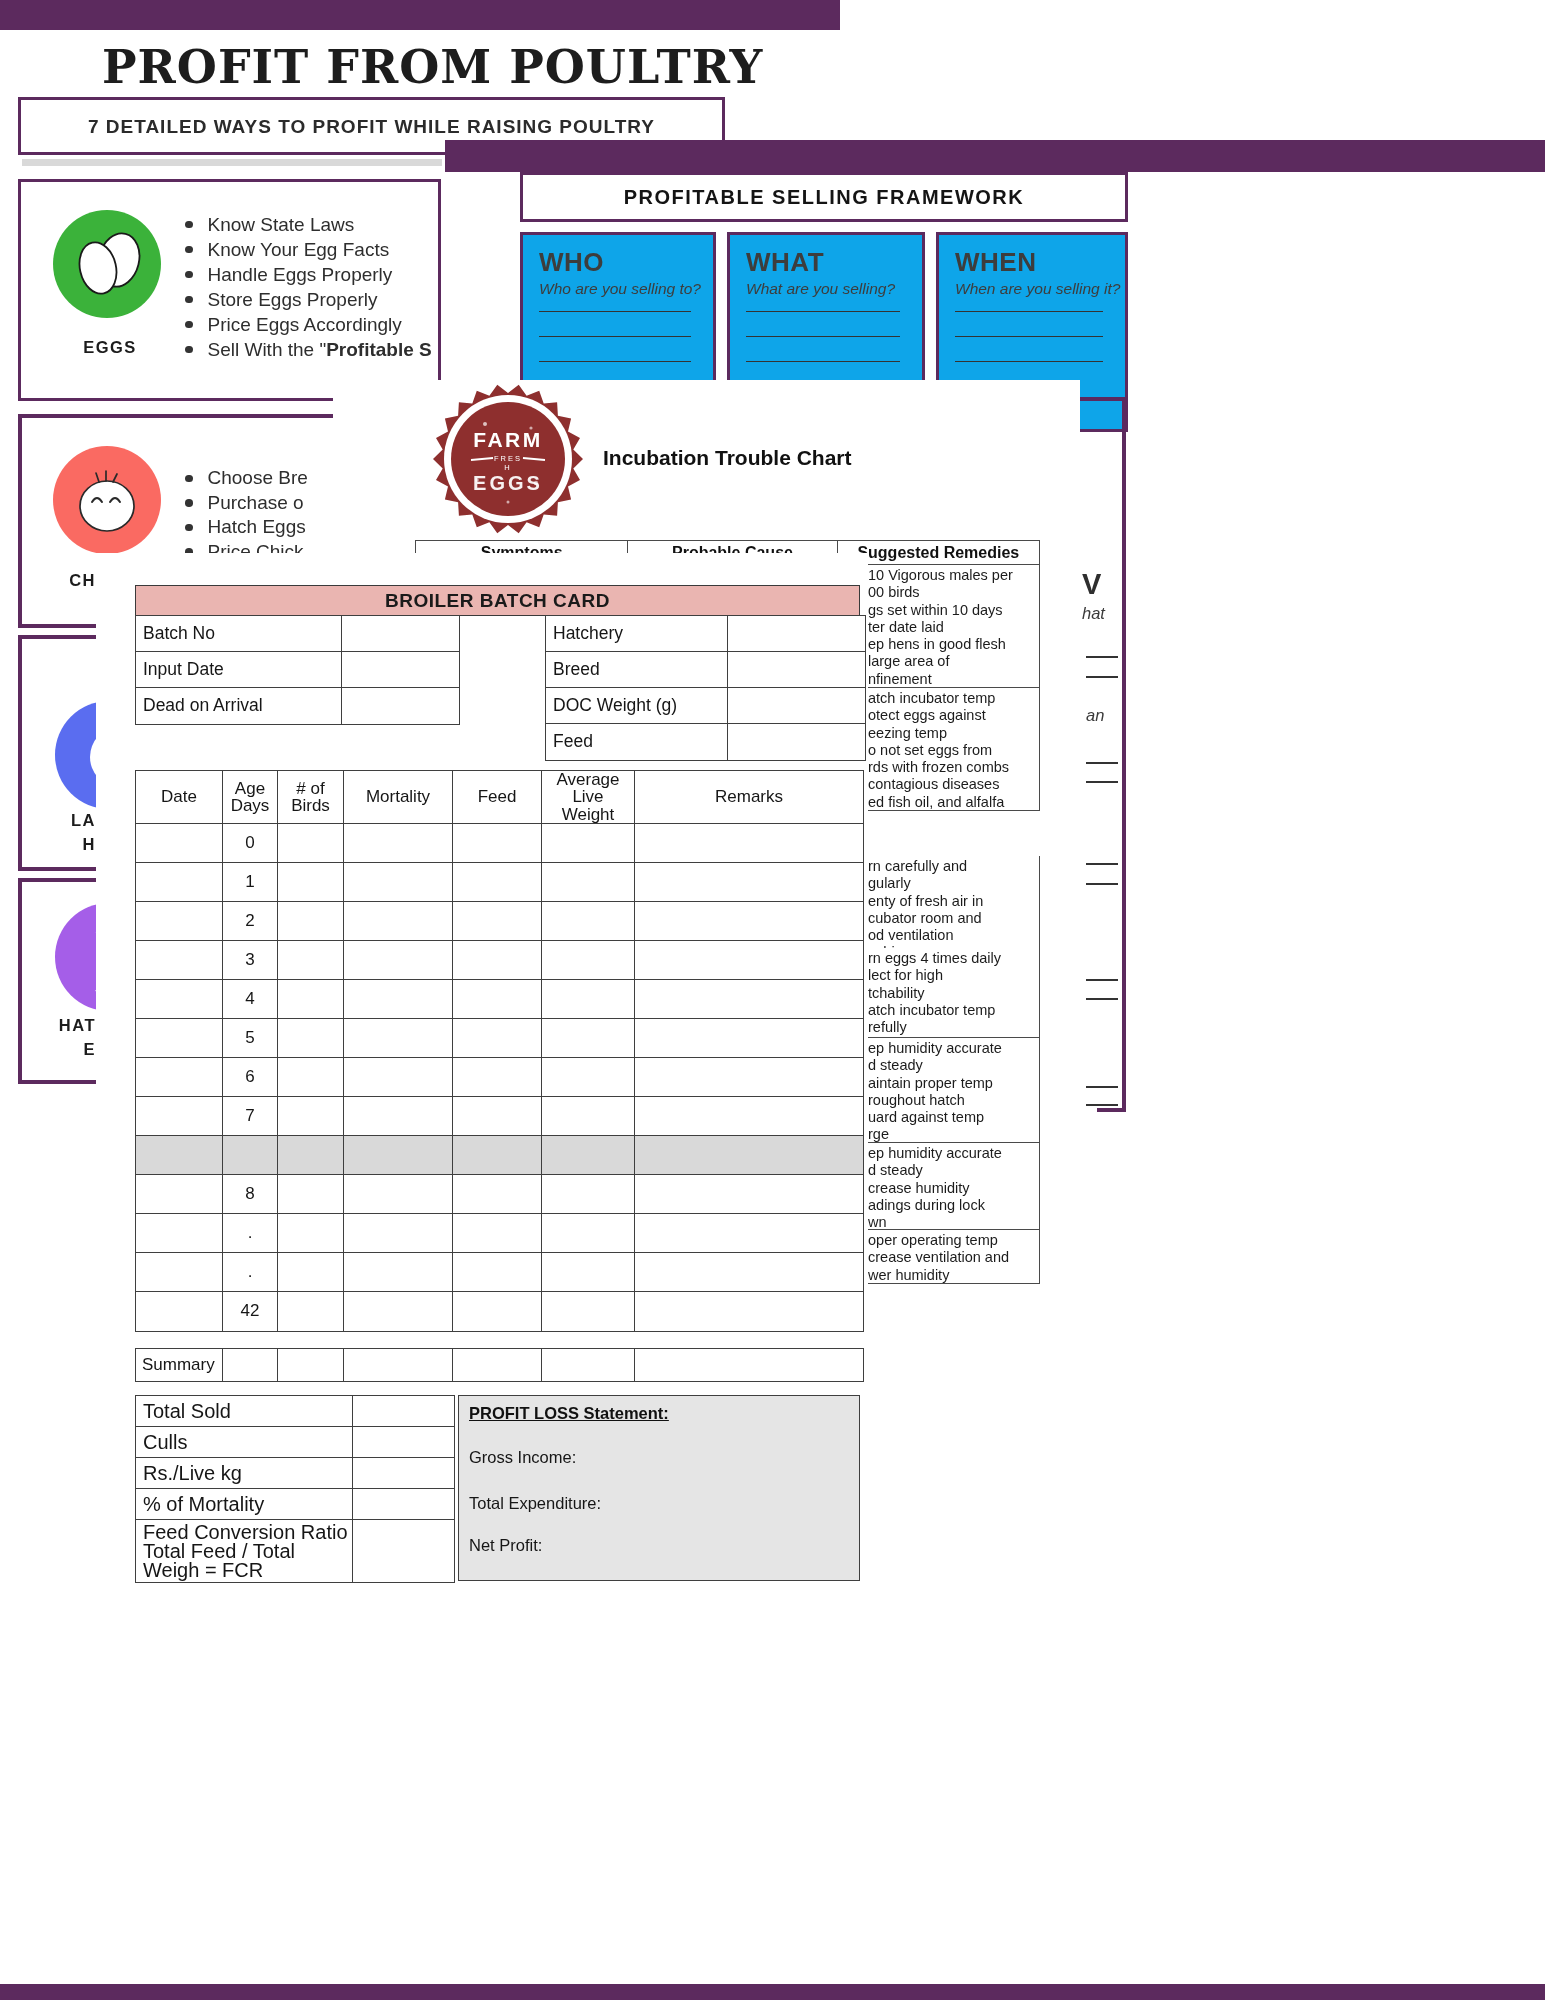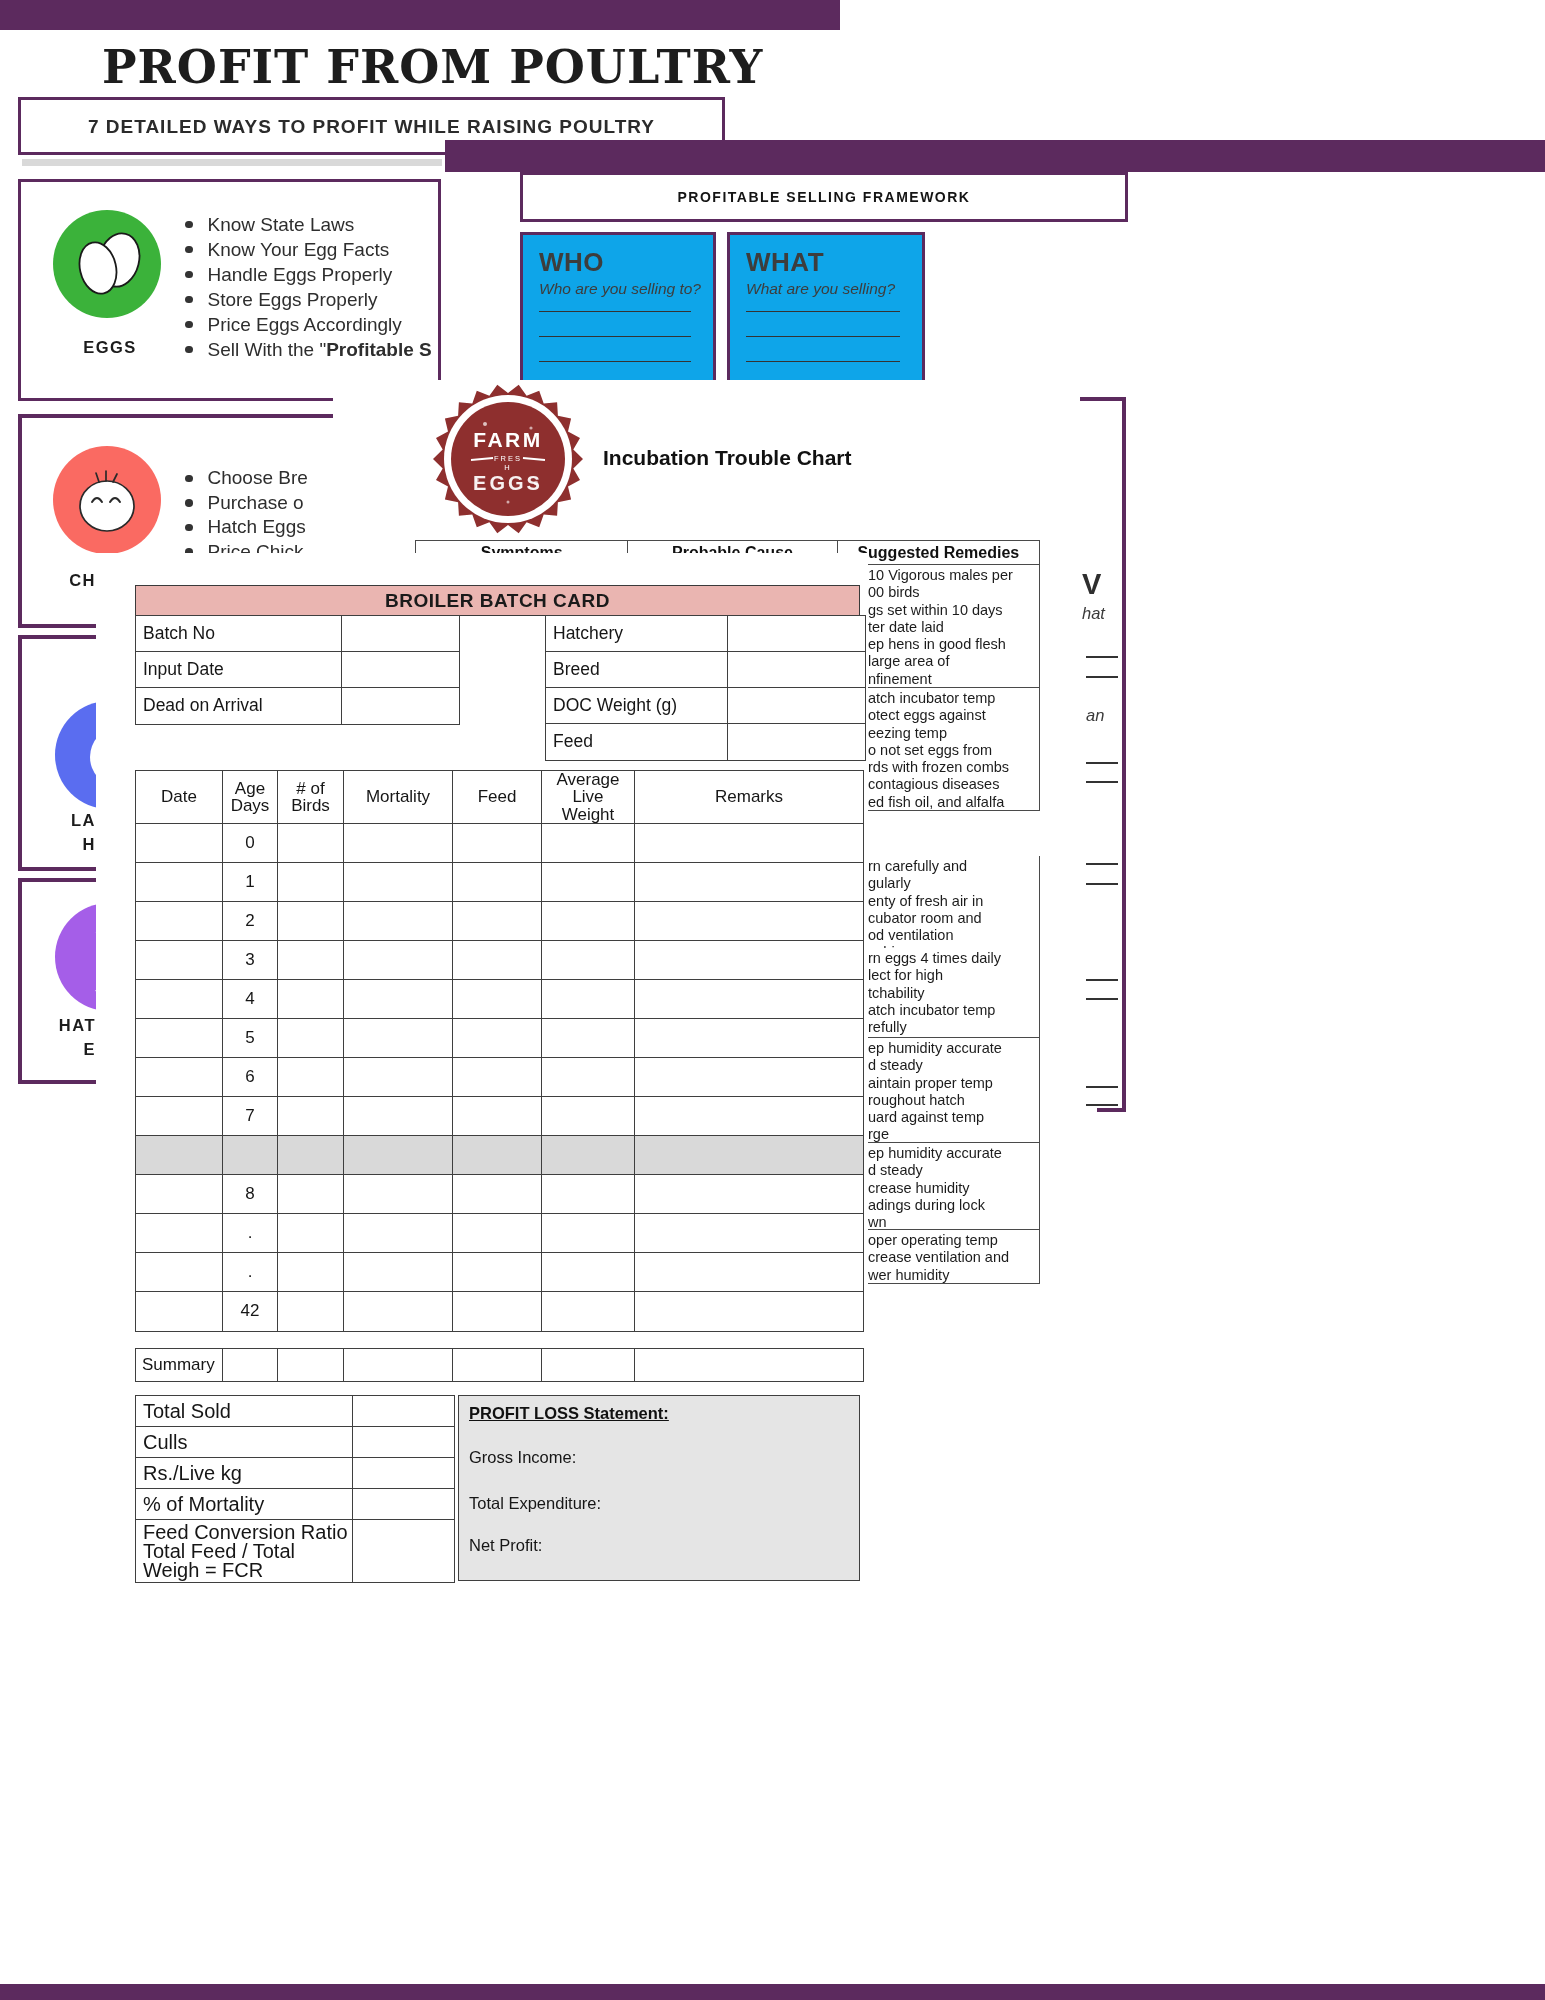--- a/index.html
+++ b/index.html
@@ -17,21 +17,21 @@
   #top-bar{left:0;top:0;width:840px;height:30px}
   #main-title{left:102px;top:40px;font-family:"DejaVu Serif",serif;font-weight:600;
               font-size:46px;letter-spacing:1px;color:#1d1d1d}
   #subtitle-box{left:18px;top:97px;width:707px;height:58px;border-width:3px}
   #subtitle-box span{display:block;text-align:center;line-height:53px;font-weight:bold;
               font-size:19px;letter-spacing:1px;color:#2b2b2b}
   #bar2{left:445px;top:140px;width:1100px;height:32px}
   #gray-divider{left:22px;top:159px;width:420px;height:7px;background:#d9d9d9}
 
   #fw-title-box{left:520px;top:172px;width:608px;height:50px}
-  #fw-title-box span{display:block;text-align:center;font-weight:bold;font-size:14px;
+  #fw-title-box span{display:block;text-align:center;font-weight:bold;font-size:20px;
               letter-spacing:1.5px;line-height:45px;color:#141414}
   .wbox{top:232px;height:200px;border:3px solid var(--purple);background:#0ea5e9;box-sizing:border-box}
   #who-box{left:520px;width:196px} #what-box{left:727px;width:198px} #when-box{left:936px;width:192px}
   .wbox h2{margin:12px 0 0 16px;font-size:26px;color:#3d3d3d;letter-spacing:.5px}
   .wbox .prompt{margin:2px 0 0 16px;font-style:italic;font-size:15.5px;color:#3d3d3d}
   .bline{position:absolute;left:16px;right:22px;height:0;border-bottom:1.6px solid #333}
   .bl1{top:76px}.bl2{top:101px}.bl3{top:126px}
 
   #eggs-box{left:18px;top:179px;width:423px;height:222px;border-width:3.5px}
   .icon-circle{border-radius:50%;width:108px;height:108px}
@@ -153,20 +153,27 @@
   <div class="abs wbox" id="who-box">
     <h2>WHO</h2>
     <div class="prompt">Who are you selling to?</div>
     <div class="bline bl1"></div>
     <div class="bline bl2"></div>
     <div class="bline bl3"></div>
   </div>
   <div class="abs wbox" id="what-box">
     <h2>WHAT</h2>
     <div class="prompt">What are you selling?</div>
+    <div class="bline bl1"></div>
+    <div class="bline bl2"></div>
+    <div class="bline bl3"></div>
+  </div>
+  <div class="abs wbox" id="when-box">
+    <h2>WHEN</h2>
+    <div class="prompt">When are you selling it?</div>
     <div class="bline bl1"></div>
     <div class="bline bl2"></div>
     <div class="bline bl3"></div>
   </div>
 
   <div class="abs pbox" id="eggs-box"></div>
   <div class="abs icon-circle" id="eggs-icon">
     <svg width="108" height="108" viewBox="0 0 108 108">
       <ellipse cx="66" cy="50" rx="20" ry="27" transform="rotate(14 66 50)" fill="#fff" stroke="#1a1a1a" stroke-width="1.8"></ellipse>
       <ellipse cx="45" cy="58" rx="18" ry="26" transform="rotate(-13 45 58)" fill="#fff" stroke="#1a1a1a" stroke-width="1.8"></ellipse>

